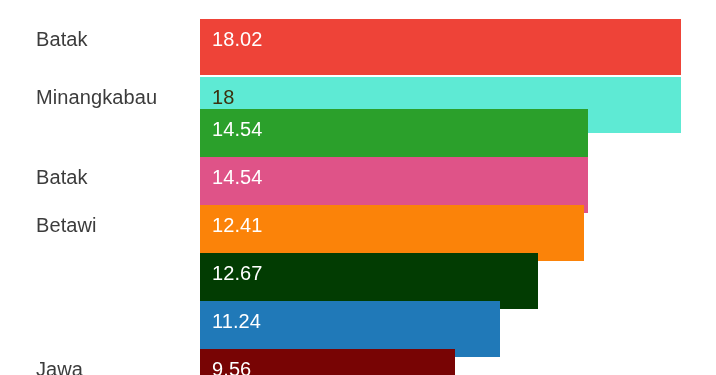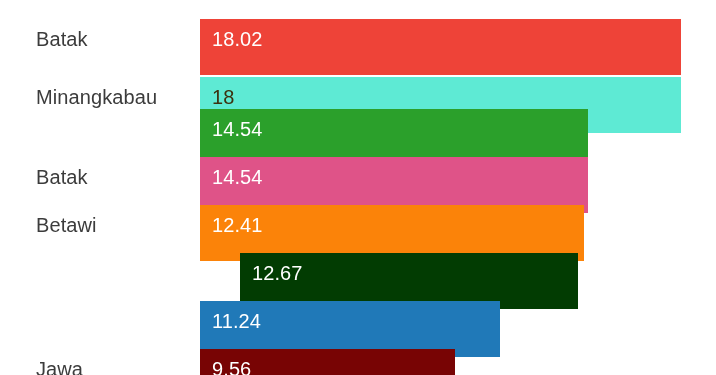--- a/index.html
+++ b/index.html
@@ -92,21 +92,21 @@
         <span class="bar-value">14.54</span>
       </div>
     </div>
     <div class="row" style="top: 205px; padding-left: 7px;">
       <span class="cat-label">Betawi</span>
       <div class="bar" style="width: 384px; background: rgb(251, 131, 9);">
         <span class="bar-value">12.41</span>
       </div>
     </div>
     <div class="row" style="top: 253px;">
-      <div class="bar" style="width: 338px; background: rgb(2, 60, 2); margin-left: 40px;">
+      <div class="bar" style="width: 338px; background: rgb(2, 60, 2);">
         <span class="bar-value">12.67</span>
       </div>
     </div>
     <div class="row" style="top: 301px;">
       <div class="bar" style="width: 300px; background: rgb(32, 121, 184); text-align: center;">
         <span class="bar-value">11.24</span>
       </div>
     </div>
     <div class="row" style="top: 349px;">
       <span class="cat-label">Jawa</span>

